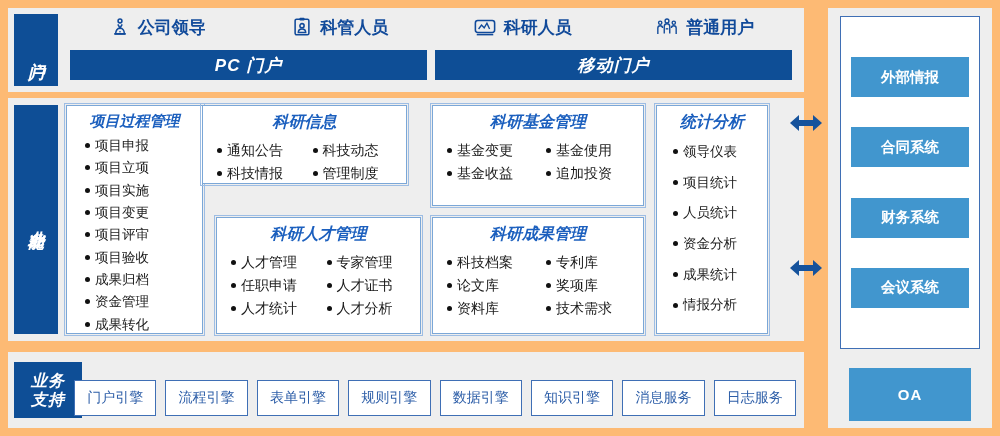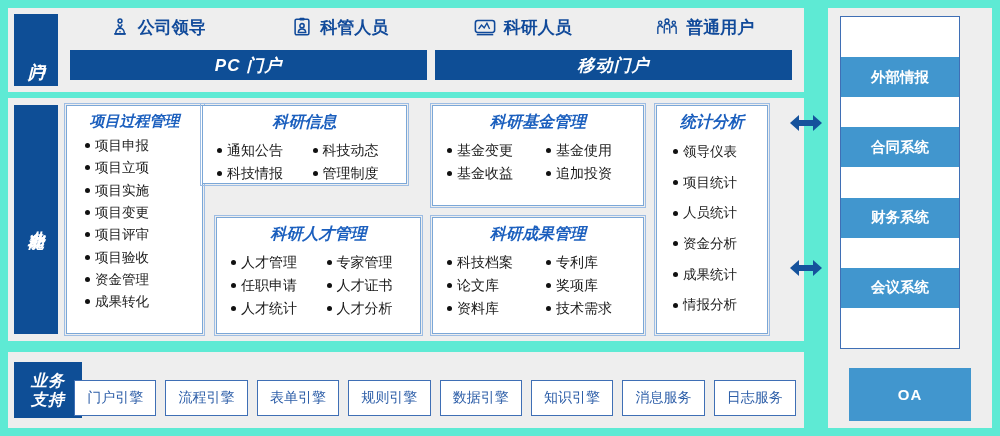--- a/index.html
+++ b/index.html
@@ -6,21 +6,21 @@
   html, body {
     margin: 0; padding: 0;
     width: 1000px; height: 436px;
     background: #ffffff;
     font-family: "Liberation Sans", "DejaVu Sans", sans-serif;
     overflow: hidden;
   }
   #root {
     position: relative;
     width: 1000px; height: 436px;
-    background: #5eead4;
+    background: #fdba74;
     padding-left: 16px;
   }
 
   
   .panel {
     position: absolute;
     background: #eeeeee;
   }
 
   
@@ -171,21 +171,21 @@
     font-size: 14px;
     height: 36px;
     align-self: center;
   }
 
   
   #ext-panel { left: 828px; top: 8px; width: 164px; height: 420px; }
   .ext-inner {
     position: absolute;
     left: 840px; top: 16px;
-    width: 120px; height: 333px;
+    width: 140px; height: 333px;
     background: #ffffff;
     border: 1px solid #3f6fb5;
     display: flex;
     flex-direction: column;
     justify-content: space-evenly;
     align-items: center;
     padding: 10px 0;
   }
   .ext-chip {
     width: 118px; height: 40px;
@@ -310,20 +310,24 @@
         <div class="li">
             <span class="dot"></span>
             <span>项目评审</span>
           </div>
         <div class="li">
             <span class="dot"></span>
             <span>项目验收</span>
           </div>
         <div class="li">
             <span class="dot"></span>
+            <span>成果归档</span>
+          </div>
+        <div class="li">
+            <span class="dot"></span>
             <span>资金管理</span>
           </div>
         <div class="li">
             <span class="dot"></span>
             <span>成果转化</span>
           </div>
       </div>
     </div>
 
     <div class="card" id="card-info">

